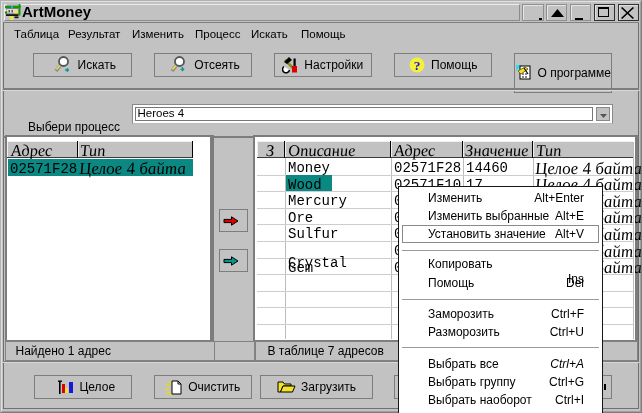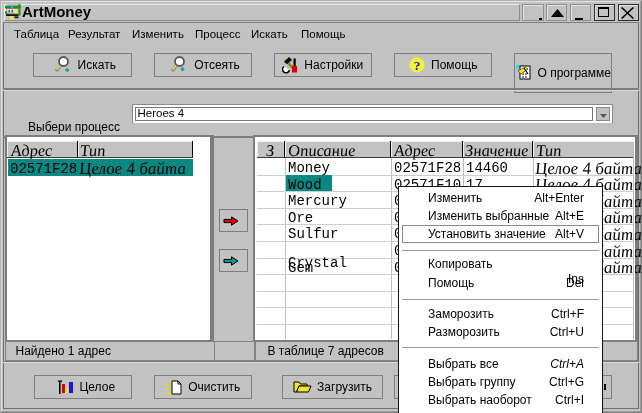--- a/index.html
+++ b/index.html
@@ -247,21 +247,21 @@
         <line x1="0" y1="10" x2="4" y2="10"></line>
       <line x1="1" y1="15" x2="5" y2="13"></line>
         <line x1="4" y1="2" x2="7" y2="5"></line>
       <line x1="5" y1="16" x2="7" y2="13"></line>
     </g>
     <path d="M7 2 h6 l3 3 v10 h-9 Z" fill="#fff" stroke="#000" stroke-width="1"></path>
     <path d="M13 2 v3 h3" fill="none" stroke="#000" stroke-width="1"></path>
   </svg>
   <span>Очистить</span>
 </div>
-<div class="flatbtn" style="left:282px;top:375px;width:101px;height:24px;">
+<div class="flatbtn" style="left:260px;top:375px;width:113px;height:24px;">
   <svg width="19" height="14" viewBox="0 0 19 14">
     <path d="M1 12 V2 h5 l1.5 2 H14 v2 H6 L3.5 12 Z" fill="#f2e42a" stroke="#000" stroke-width="1"></path>
     <path d="M3.5 12 L6 6 h12 l-2.5 6 Z" fill="#f2e42a" stroke="#000" stroke-width="1"></path>
   </svg>
   <span>Загрузить</span>
 </div>
 <div class="flatbtn" style="left:393.5px;top:375px;width:98.5px;height:24px;"></div>
 <div class="flatbtn" style="left:513.5px;top:375px;width:98.5px;height:24px;"></div>
 <div class="abs" style="left:604px;top:384px;width:2px;height:6px;background:#000;"></div>
 

